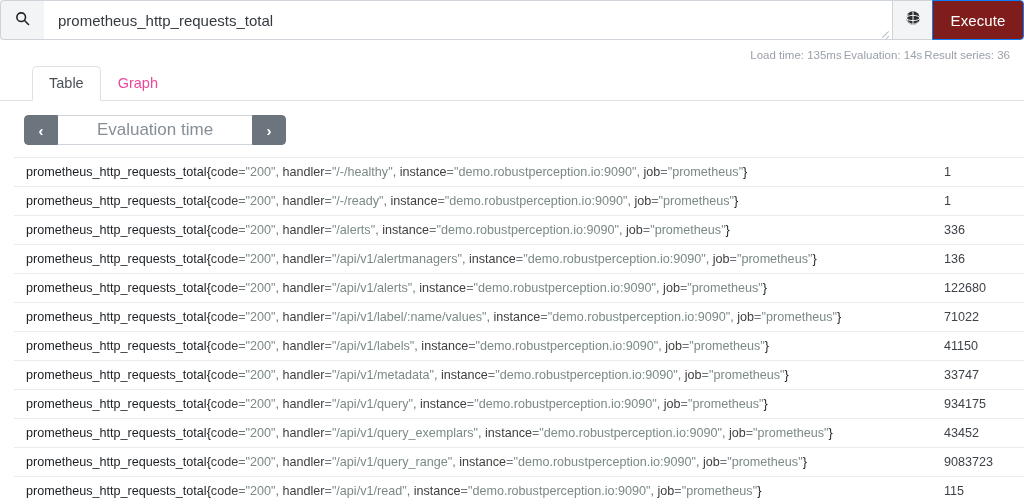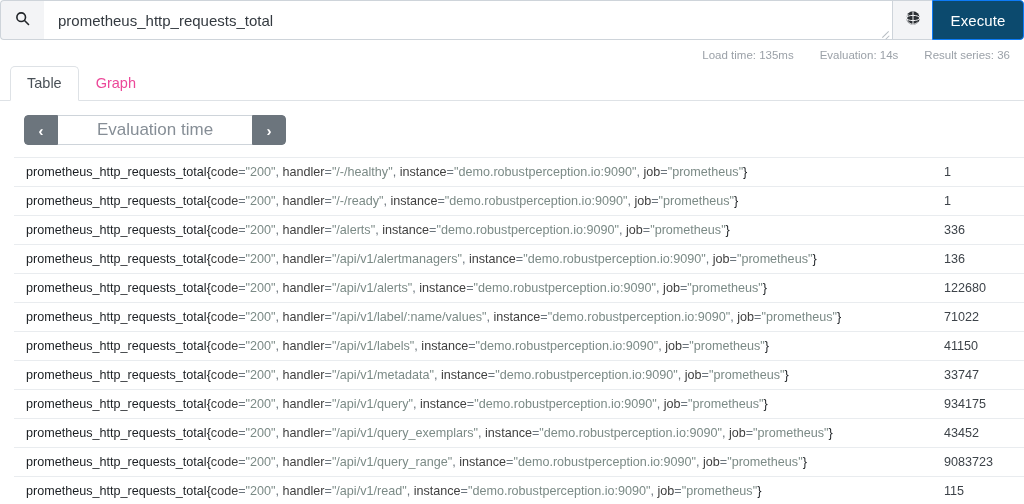--- a/index.html
+++ b/index.html
@@ -88,57 +88,57 @@
     border-left: 1px solid #ced4da;
     border-right: none;
     display: flex;
     align-items: center;
     justify-content: center;
     cursor: pointer;
     color: #212529;
   }
   .execute-btn {
     width: 92px;
-    background: #0c4a6e;
+    background: #7f1d1d;
     color: #fff;
     border: 1px solid #0d7bf7;
     border-top-right-radius: 4px;
     border-bottom-right-radius: 4px;
     font-size: 15px;
     font-family: "Liberation Sans", sans-serif;
     cursor: pointer;
     display: flex;
     align-items: center;
     justify-content: center;
     letter-spacing: .1px;
   }
 
   
   .stats-row {
     height: 20px;
     display: flex;
     justify-content: flex-end;
     align-items: center;
-    gap: 26px;
+    gap: 2px;
     padding: 0 14px 0 0;
     margin-top: 5px;
   }
   .stats-row span {
     font-size: 11.5px;
     color: #9ba1a8;
     white-space: nowrap;
   }
 
   
   .tabs {
     display: flex;
     align-items: flex-end;
     height: 38px;
     border-bottom: 1px solid #dee2e6;
-    padding-left: 10px;
+    padding-left: 32px;
     margin-top: -2px;
   }
   .tab {
     font-size: 14.5px;
     padding: 8px 16px;
     cursor: pointer;
     border: 1px solid transparent;
     border-top-left-radius: 5px;
     border-top-right-radius: 5px;
     margin-bottom: -1px;

